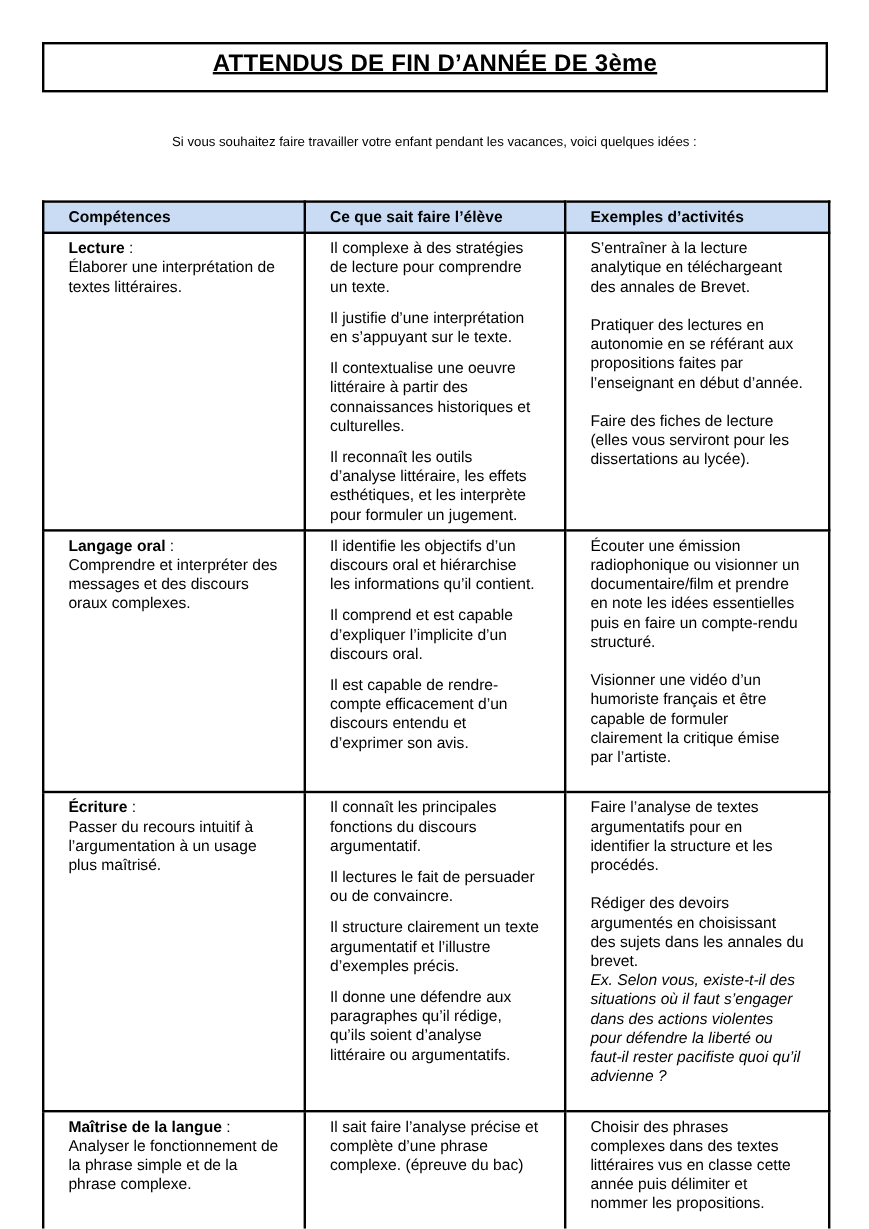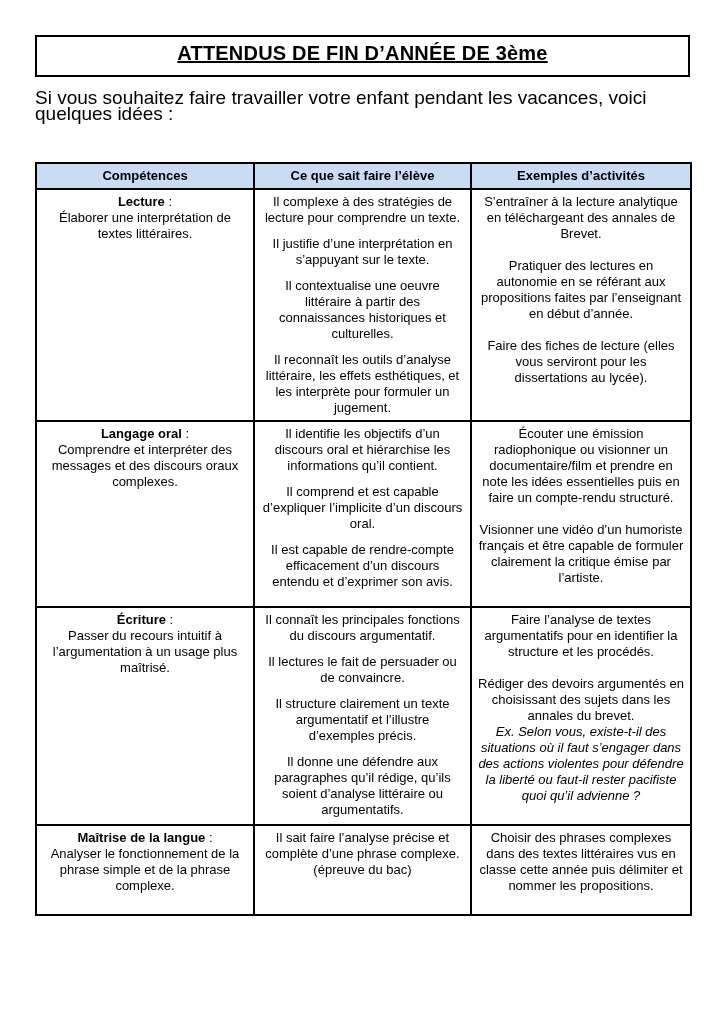--- a/index.html
+++ b/index.html
@@ -24,36 +24,37 @@
     padding: 5px 4px 10px;
   }
   .title-box h1 {
     margin: 0;
     font-size: 20px;
     font-weight: bold;
     text-decoration: underline;
     letter-spacing: 0.2px;
   }
   .intro {
-    margin: 13px 35px 0 35px;
-    font-size: 19px;
+    margin: 34px 35px 0 35px;
+    font-size: 11px;
     line-height: 16px;
+    text-align: center;
   }
   table.competences {
     margin: 40px 34px 0 35px;
     width: 655px;
     border-collapse: collapse;
     table-layout: fixed;
   }
   table.competences th,
   table.competences td {
     border: 2px solid #000;
     vertical-align: top;
-    text-align: center;
-    padding: 4px 6px;
+    text-align: left;
+    padding: 4px 20px;
     font-size: 13px;
     line-height: 16px;
     overflow: hidden;
     margin-left: 17px;
   }
   table.competences th {
     background: var(--header-bg, #c9dcf3);
     font-weight: bold;
     height: 26px;
   }

